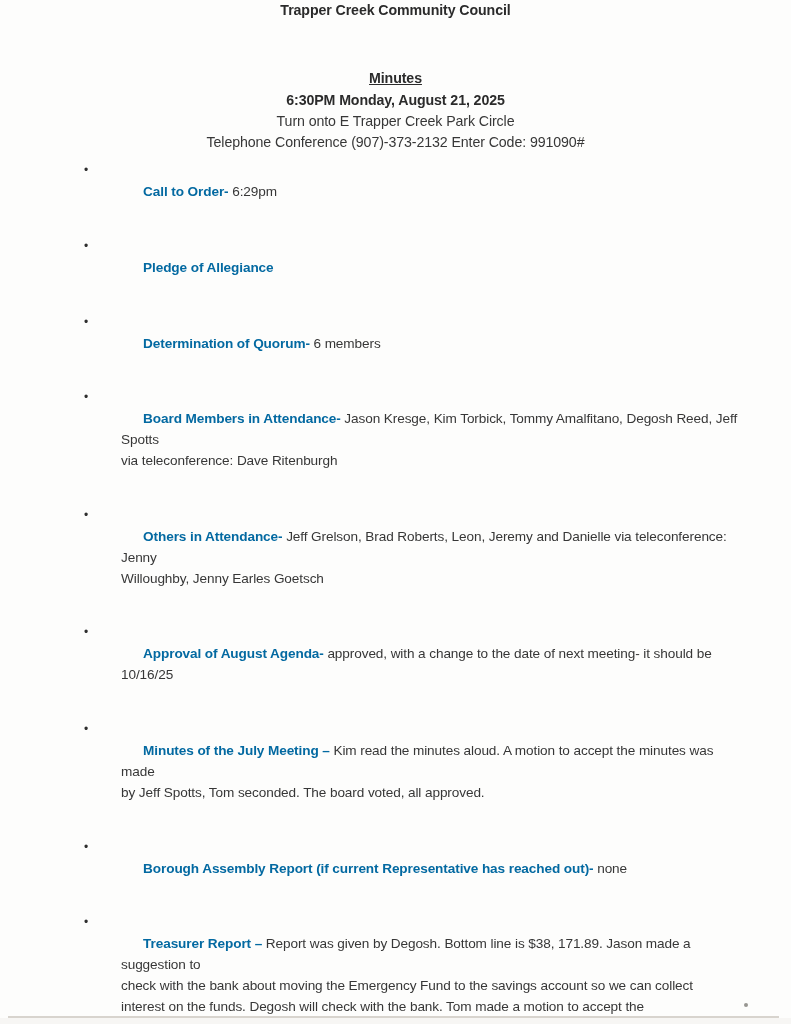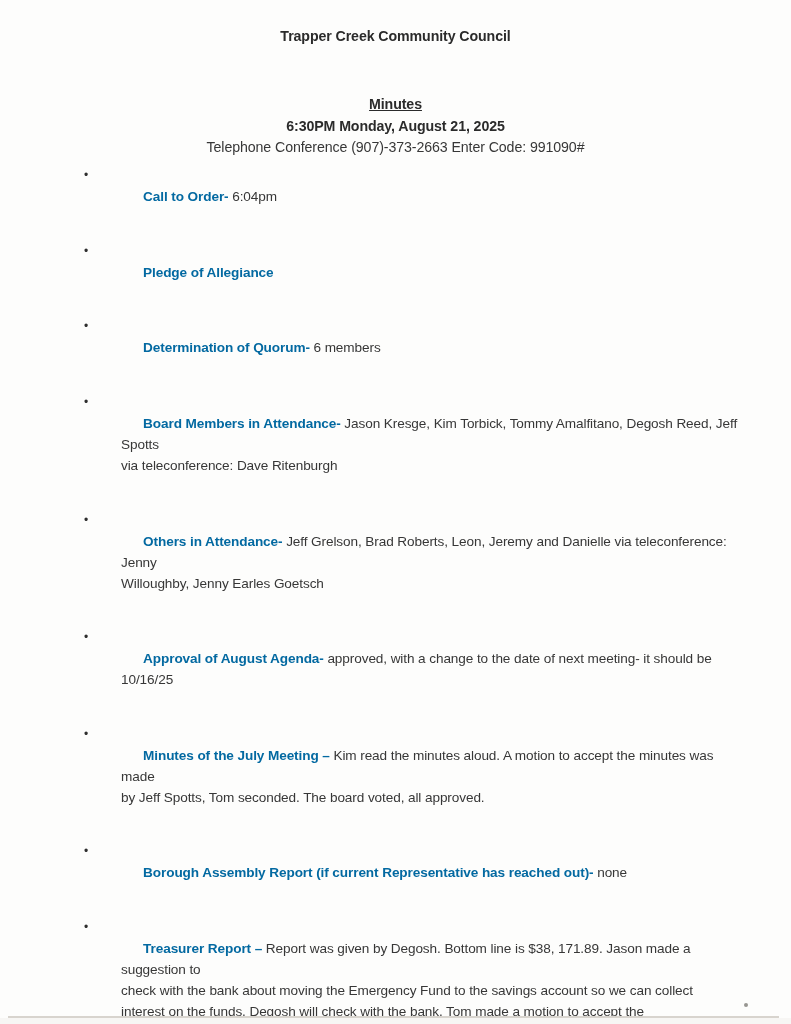--- a/index.html
+++ b/index.html
@@ -7,21 +7,21 @@
     width:791px; height:1024px;
     background:#fdfdfc;
     font-family:"Liberation Sans", sans-serif;
     color:#373737;
     overflow:hidden;
     position:relative;
   }
   .page { position:absolute; inset:0; }
 
   
-  .doc-header { padding-top:26px; }
+  .doc-header { padding-top:0; }
   .hline {
     text-align:center;
     font-size:14.2px;
     line-height:21.3px;
     letter-spacing:-0.1px;
     white-space:pre;
   }
   .b { font-weight:bold; color:#2b2b2b; }
   .u { text-decoration:underline;margin-top:47px; }
 
@@ -70,27 +70,28 @@
 </style>
 </head>
 <body>
 
 <div class="page">
 
   <div class="doc-header">
     <div class="hline b">Trapper Creek Community Council</div>
     <div class="hline b u">Minutes</div>
     <div class="hline b">6:30PM Monday, August 21, 2025</div>
-    <div class="hline">Telephone Conference (907)-373-2663 Enter Code: 991090#</div>
+    <div class="hline">Turn onto E Trapper Creek Park Circle</div>
+    <div class="hline">Telephone Conference (907)-373-2132 Enter Code: 991090#</div>
   </div>
 
   <div class="agenda">
 
     <div class="item">
-      <span class="bullet">•</span><span class="lead">Call to Order-</span><span> 6:04pm</span>
+      <span class="bullet">•</span><span class="lead">Call to Order-</span><span> 6:29pm</span>
     </div>
 
     <div class="item">
       <span class="bullet">•</span><span class="lead">Pledge of Allegiance</span><span></span>
     </div>
 
     <div class="item">
       <span class="bullet">•</span><span class="lead">Determination of Quorum-</span><span> 6 members</span>
     </div>
 

